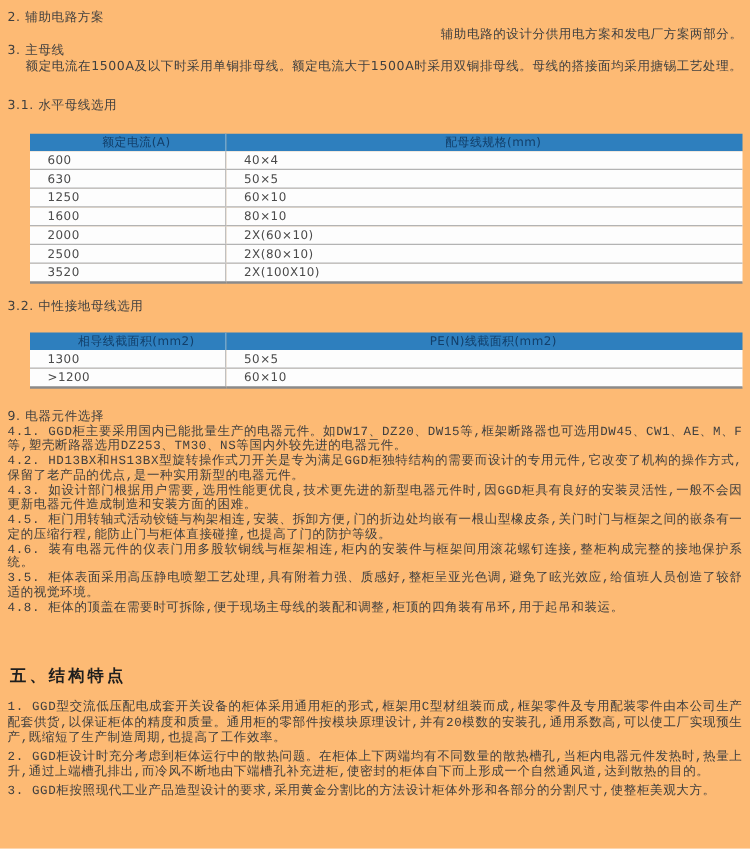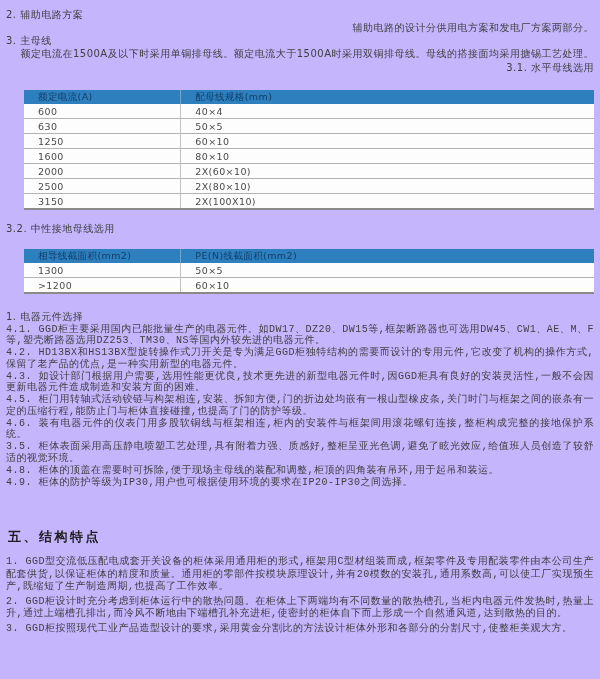--- a/index.html
+++ b/index.html
@@ -1,30 +1,30 @@
 <!DOCTYPE html>
 <html><head>
 <meta charset="utf-8">
 <style>
   html,body{margin:0;padding:0;background:#fff;}
   .page{
     width:600px;height:679px;box-sizing:border-box;
-    padding:8px 6px 0 6px;overflow:hidden;background:#c4b5fd;
+    padding:8px 6px 0 6px;overflow:hidden;background:#fdba74;
     font-family:"DejaVu Sans","Liberation Sans",sans-serif;
     font-size:10px;letter-spacing:0.5px;color:#3f3f3f;
   }
   .line{line-height:13px;margin:0;}
   .indent{margin-left:11px;text-align:right;}
-  .subhead{margin-top:1px;text-align:right;}
+  .subhead{margin-top:18px;}
   table.spec{
     border-collapse:collapse;table-layout:fixed;
     width:570px;margin:16px 0 0 18px;font-size:9.5px;letter-spacing:0.4px;
   }
   table.spec th{
-    background:#2e7fbe;color:#123f6a;font-weight:normal;text-align:left;
+    background:#2e7fbe;color:#123f6a;font-weight:normal;text-align:center;
     height:14px;padding:0 0 0 14px;
   }
   table.spec td{
     height:12px;padding:1px 0 1px 14px;color:#4a4a4a;
     border-bottom:1px solid #b3b3b3;background:#fdfdfd;
   }
   table.spec th:nth-child(2){border-left:1px solid #6ea6cf;}
   table.spec td:nth-child(2){border-left:1px solid #c0c0c0;}
   table.spec tbody tr:last-child td{border-bottom:2px solid #8a8a8a;}
   .gap12{margin-top:12px;}
@@ -79,21 +79,21 @@
       </tr>
       <tr>
         <td>2000</td>
         <td>2X(60×10)</td>
       </tr>
       <tr>
         <td>2500</td>
         <td>2X(80×10)</td>
       </tr>
       <tr>
-        <td>3150</td>
+        <td>3520</td>
         <td>2X(100X10)</td>
       </tr>
     </tbody>
   </table>
 
   <p class="line gap12">3.2. 中性接地母线选用</p>
 
   <table class="spec" style="margin-top:14px;">
     <colgroup>
         <col style="width:27.5%">
@@ -111,29 +111,28 @@
         <td>50×5</td>
       </tr>
       <tr>
         <td>&gt;1200</td>
         <td>60×10</td>
       </tr>
     </tbody>
   </table>
 
   <div class="sec4">
-    <p class="line gap16">1. 电器元件选择</p>
+    <p class="line gap16">9. 电器元件选择</p>
     <p class="para">4.1. GGD柜主要采用国内已能批量生产的电器元件。如DW17、DZ20、DW15等,框架断路器也可选用DW45、CW1、AE、M、F等,塑壳断路器选用DZ253、TM30、NS等国内外较先进的电器元件。</p>
     <p class="para">4.2. HD13BX和HS13BX型旋转操作式刀开关是专为满足GGD柜独特结构的需要而设计的专用元件,它改变了机构的操作方式,保留了老产品的优点,是一种实用新型的电器元件。</p>
     <p class="para">4.3. 如设计部门根据用户需要,选用性能更优良,技术更先进的新型电器元件时,因GGD柜具有良好的安装灵活性,一般不会因更新电器元件造成制造和安装方面的困难。</p>
     <p class="para">4.5. 柜门用转轴式活动铰链与构架相连,安装、拆卸方便,门的折边处均嵌有一根山型橡皮条,关门时门与框架之间的嵌条有一定的压缩行程,能防止门与柜体直接碰撞,也提高了门的防护等级。</p>
     <p class="para">4.6. 装有电器元件的仪表门用多股软铜线与框架相连,柜内的安装件与框架间用滚花螺钉连接,整柜构成完整的接地保护系统。</p>
     <p class="para">3.5. 柜体表面采用高压静电喷塑工艺处理,具有附着力强、质感好,整柜呈亚光色调,避免了眩光效应,给值班人员创造了较舒适的视觉环境。</p>
     <p class="para">4.8. 柜体的顶盖在需要时可拆除,便于现场主母线的装配和调整,柜顶的四角装有吊环,用于起吊和装运。</p>
-    <p class="para">4.9. 柜体的防护等级为IP30,用户也可根据使用环境的要求在IP20-IP30之间选择。</p>
   </div>
 
   <div class="sec5">
     <p class="big-head">五、结构特点</p>
     <p class="para">1. GGD型交流低压配电成套开关设备的柜体采用通用柜的形式,框架用C型材组装而成,框架零件及专用配装零件由本公司生产配套供货,以保证柜体的精度和质量。通用柜的零部件按模块原理设计,并有20模数的安装孔,通用系数高,可以使工厂实现预生产,既缩短了生产制造周期,也提高了工作效率。</p>
     <p class="para">2. GGD柜设计时充分考虑到柜体运行中的散热问题。在柜体上下两端均有不同数量的散热槽孔,当柜内电器元件发热时,热量上升,通过上端槽孔排出,而冷风不断地由下端槽孔补充进柜,使密封的柜体自下而上形成一个自然通风道,达到散热的目的。</p>
     <p class="para">3. GGD柜按照现代工业产品造型设计的要求,采用黄金分割比的方法设计柜体外形和各部分的分割尺寸,使整柜美观大方。</p>
   </div>
 
 </div>

